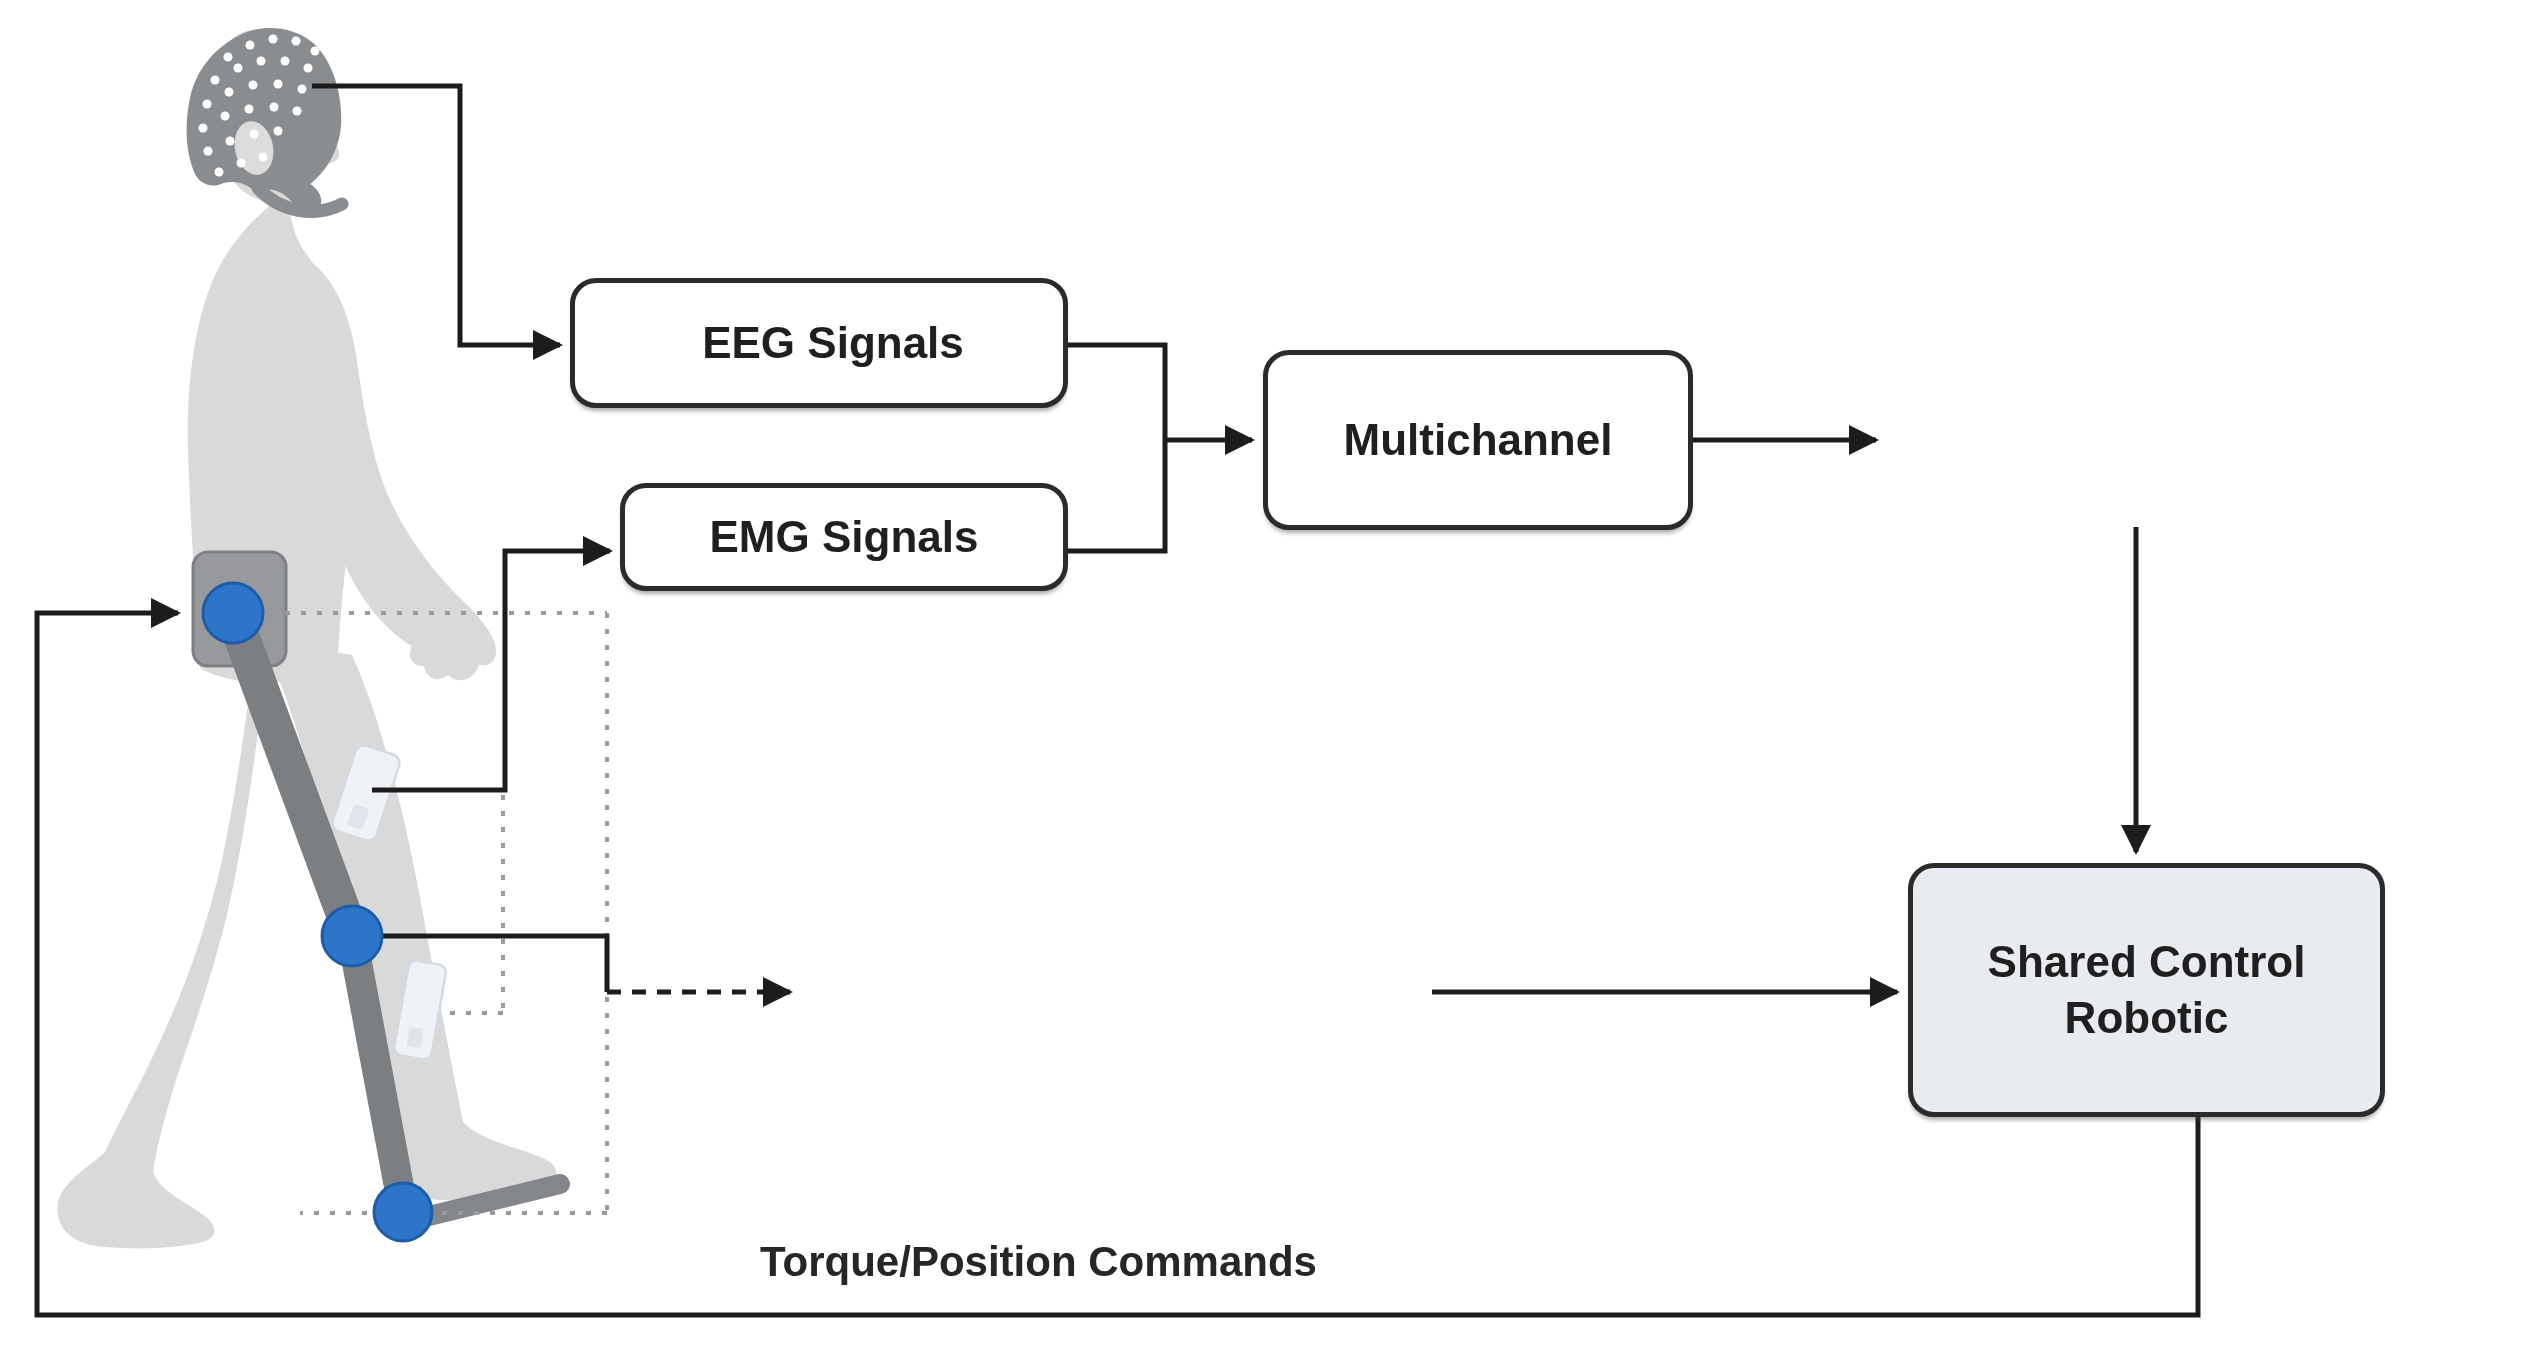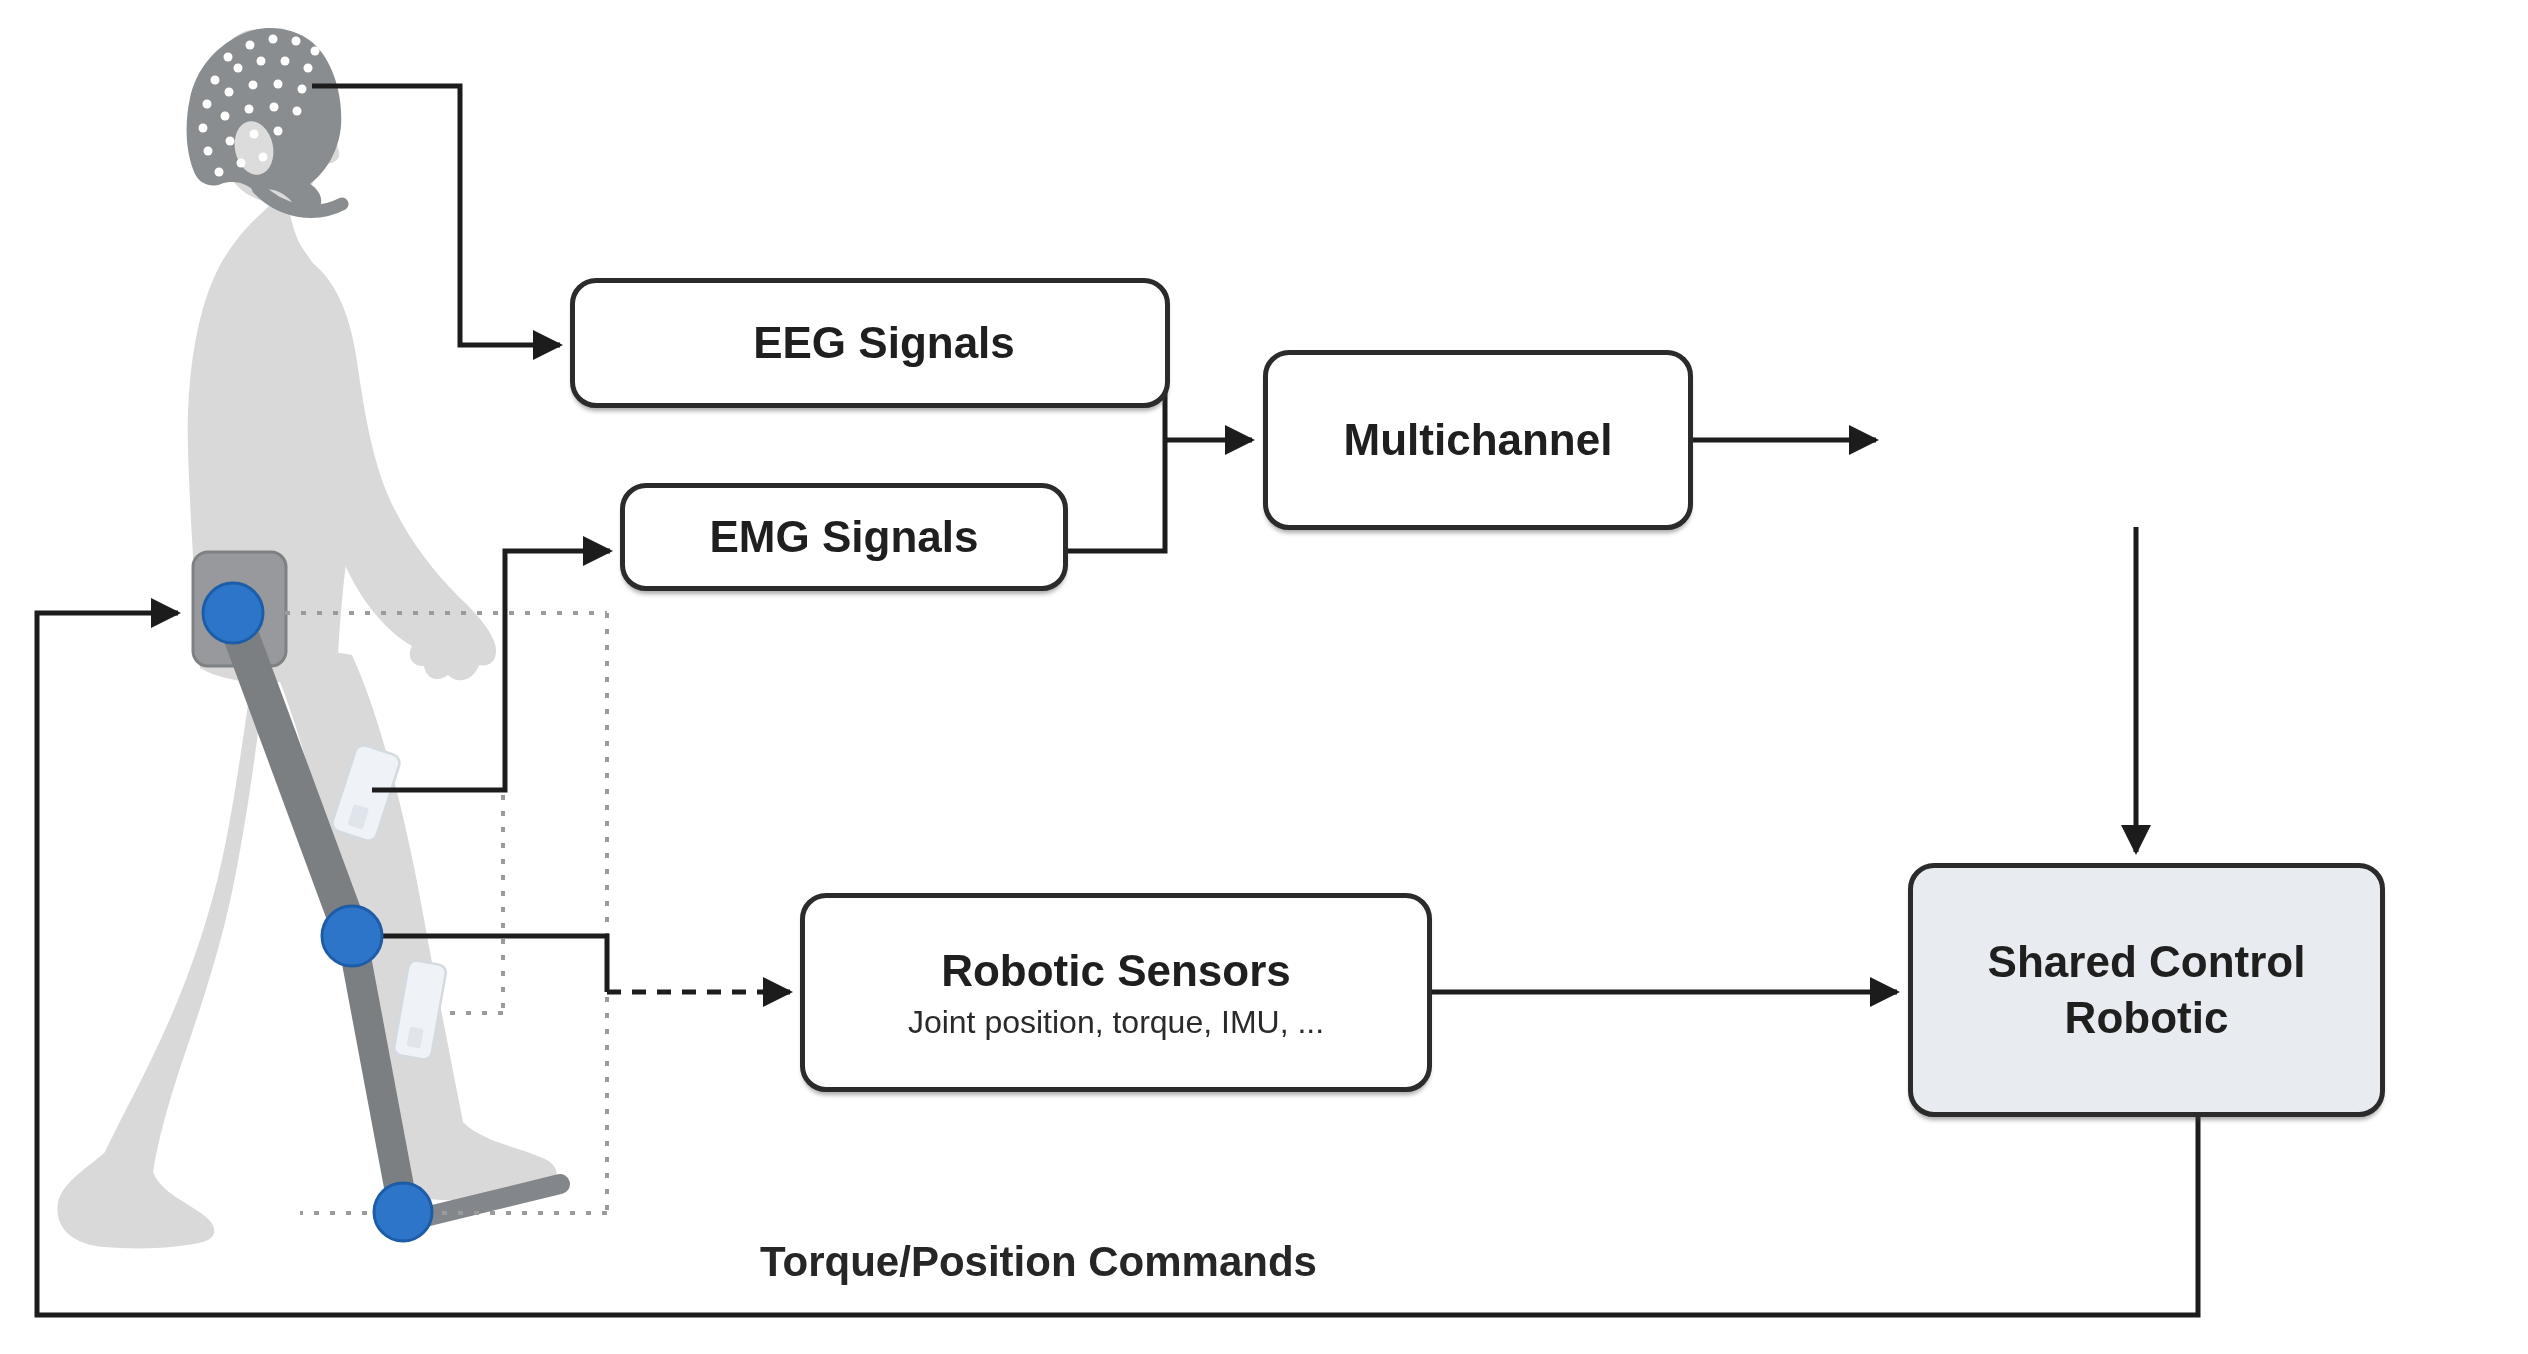--- a/index.html
+++ b/index.html
@@ -152,40 +152,36 @@
       <path d="M2198,1117 V1315 H37 V613 H178" marker-end="url(#arr)"></path>
     </g>
 
     <g fill="#2d75c9" stroke="#1d5da8" stroke-width="3">
       <circle cx="233" cy="613" r="30"></circle>
       <circle cx="352" cy="936" r="30"></circle>
       <circle cx="403" cy="1212" r="29"></circle>
     </g>
   </svg>
 
-  <div class="node" style="left:570px;top:278px;width:600px;height:130px;padding-left:28px;">
+  <div class="node" style="left:570px;top:278px;width:498px;height:130px;padding-left:28px;">
     <span class="lbl">EEG Signals</span>
   </div>
 
   <div class="node" style="left:620px;top:483px;width:448px;height:108px;">
     <span class="lbl">EMG Signals</span>
   </div>
 
   <div class="node" style="left:1263px;top:350px;width:430px;height:180px;">
     <span class="lbl">Multichannel</span>
   </div>
 
 
   <div class="node shaded" style="left:1908px;top:863px;width:477px;height:254px;align-items:center;">
     <span class="lbl">Shared Control</span>
     <span class="lbl">Robotic</span>
   </div>
 
-  <div class="node" style="left:800px;top:893px;width:632px;height:199px;">
-    <span class="lbl">Robotic Sensors</span>
-    <span class="sub">Joint position, torque, IMU, ...</span>
-  </div>
 
   <div class="edge-label" style="left:760px;top:1238px;width:580px;">
     <span>Torque/Position Commands</span>
   </div>
 
 </div>
 
 </body></html>

